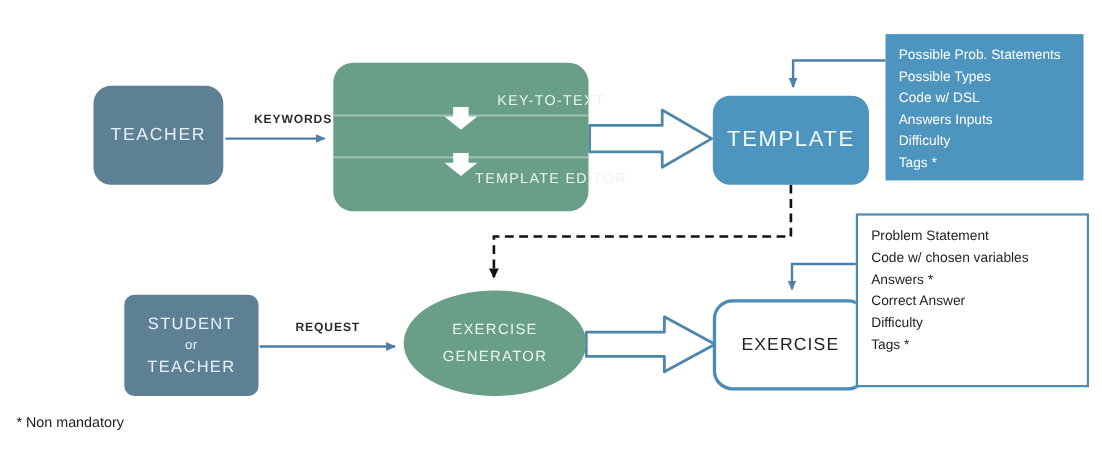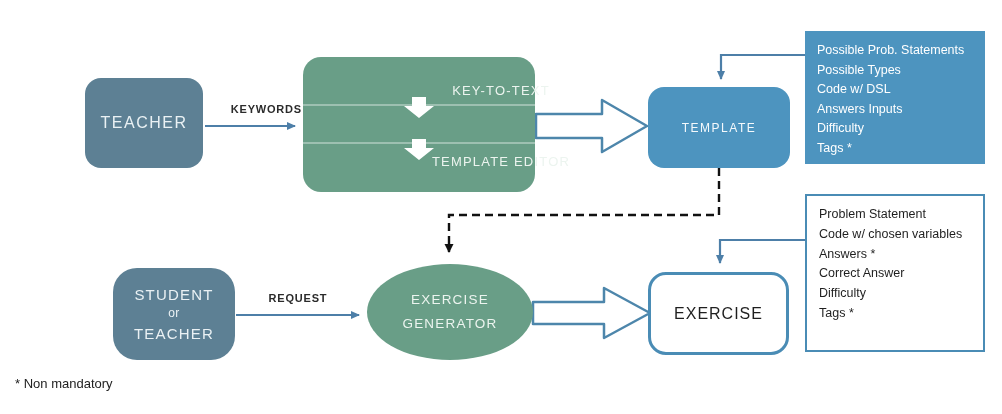--- a/index.html
+++ b/index.html
@@ -21,39 +21,39 @@
   #pipeline-step-3 { top:154px; }
   .pipeline-divider { position:absolute; left:303px; width:232px; height:2px;
     background:rgba(255,255,255,0.35); z-index:2; }
   #pipeline-divider-1 { top:104px; }
   #pipeline-divider-2 { top:142px; }
   .down-arrow { position:absolute; left:404px; width:30px; height:21px; z-index:3; }
   #down-arrow-1 { top:97px; }
   #down-arrow-2 { top:139px; }
 
   #template-box { left:648px; top:87px; width:142px; height:81px; background:#4d94bf; border-radius:16px;
-    color:#f4f9fc; font-size:12px; letter-spacing:1.5px; }
+    color:#f4f9fc; font-size:20px; letter-spacing:1.5px; }
 
   #template-panel { left:805px; top:31px; width:180px; height:133px; background:#4d94bf;
     color:#ffffff; font-size:12.5px; padding:10px 6px 0 12px; line-height:19.5px;
     display:block; text-align:left; }
 
-  #student-box { left:113px; top:268px; width:122px; height:92px; background:#5d8094; border-radius:24px;
+  #student-box { left:113px; top:268px; width:122px; height:92px; background:#5d8094; border-radius:9px;
     color:#eaf1f4; flex-direction:column; line-height:1.45; }
   .student-line-big { font-size:15px; letter-spacing:1.2px; }
   .student-line-small { font-size:12px; letter-spacing:0.5px; }
 
   #generator-ellipse { left:367px; top:264px; width:166px; height:96px; background:#699e87;
     border-radius:50%; color:#ecf4ef; flex-direction:column; font-size:13.5px;
     letter-spacing:1.2px; line-height:1.75; }
 
   #exercise-box { left:648px; top:272px; width:141px; height:83px; background:#ffffff;
     border:3px solid #4a8cb5; border-radius:18px; color:#1f1f1f; font-size:16px; letter-spacing:1px; }
 
-  #exercise-panel { left:805px; top:194px; width:180px; height:158px; background:#ffffff;
+  #exercise-panel { left:778px; top:194px; width:212px; height:158px; background:#ffffff;
     border:2.5px solid #4a8cb5; color:#1f1f1f; font-size:12.5px; padding:9px 4px 0 12px;
     line-height:19.8px; display:block; text-align:left; }
 
   .edge-label { position:absolute; z-index:2; width:100px; text-align:center;
     font-size:11px; letter-spacing:0.8px; color:#2b2b2b; font-weight:bold; }
   #keywords-label { left:202px; top:103px;text-align:right; }
   #request-label { left:248px; top:292px; }
 
   #footnote { position:absolute; left:15px; top:376px; z-index:2; font-size:13px; color:#222222; }
 

